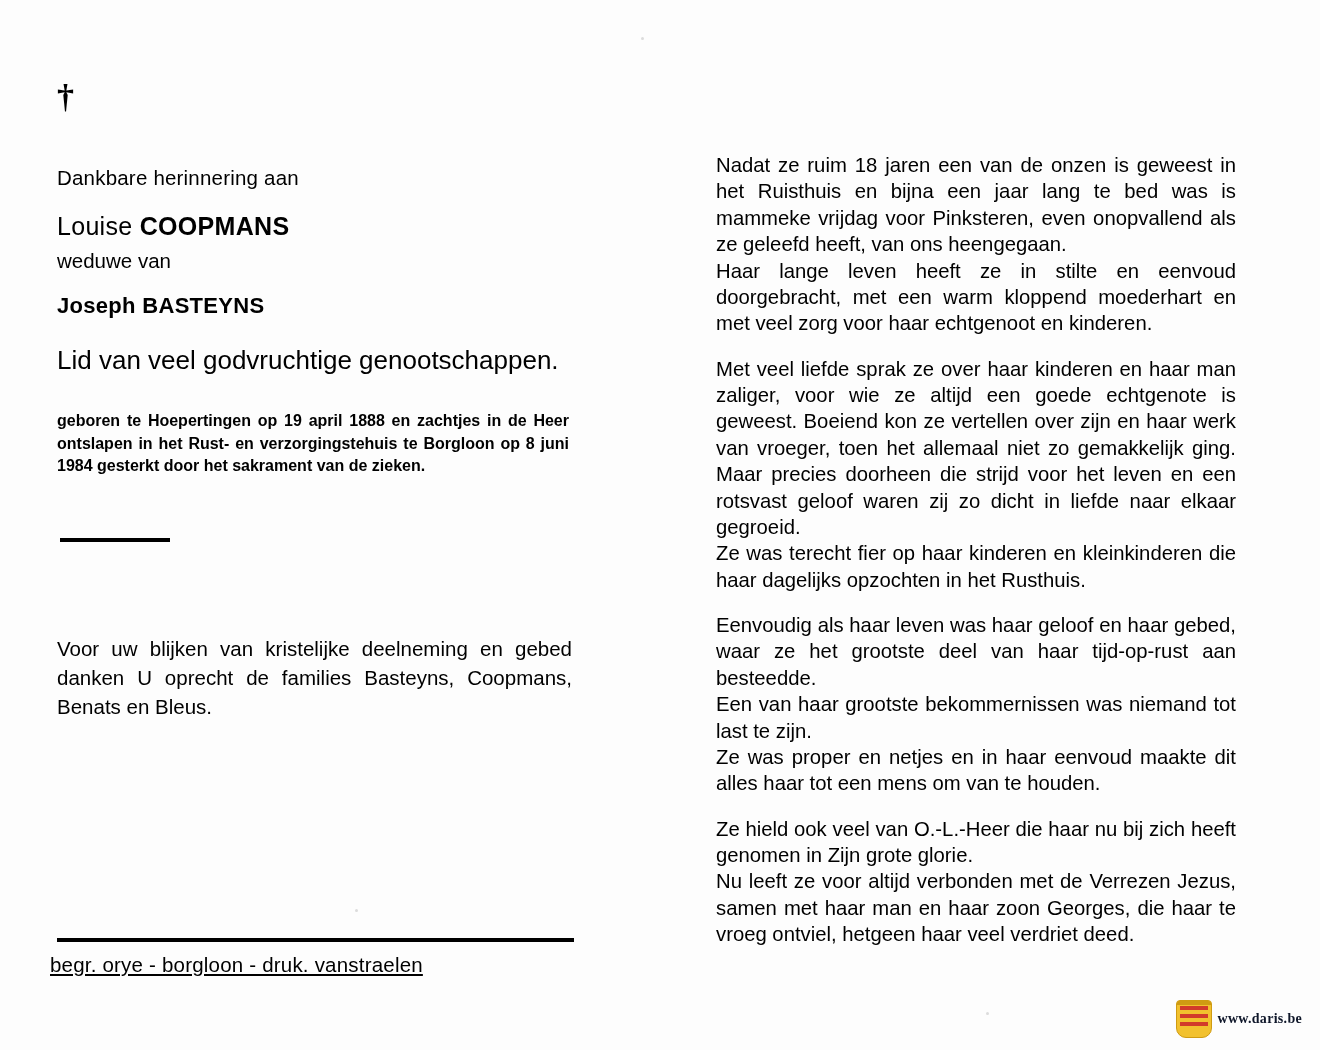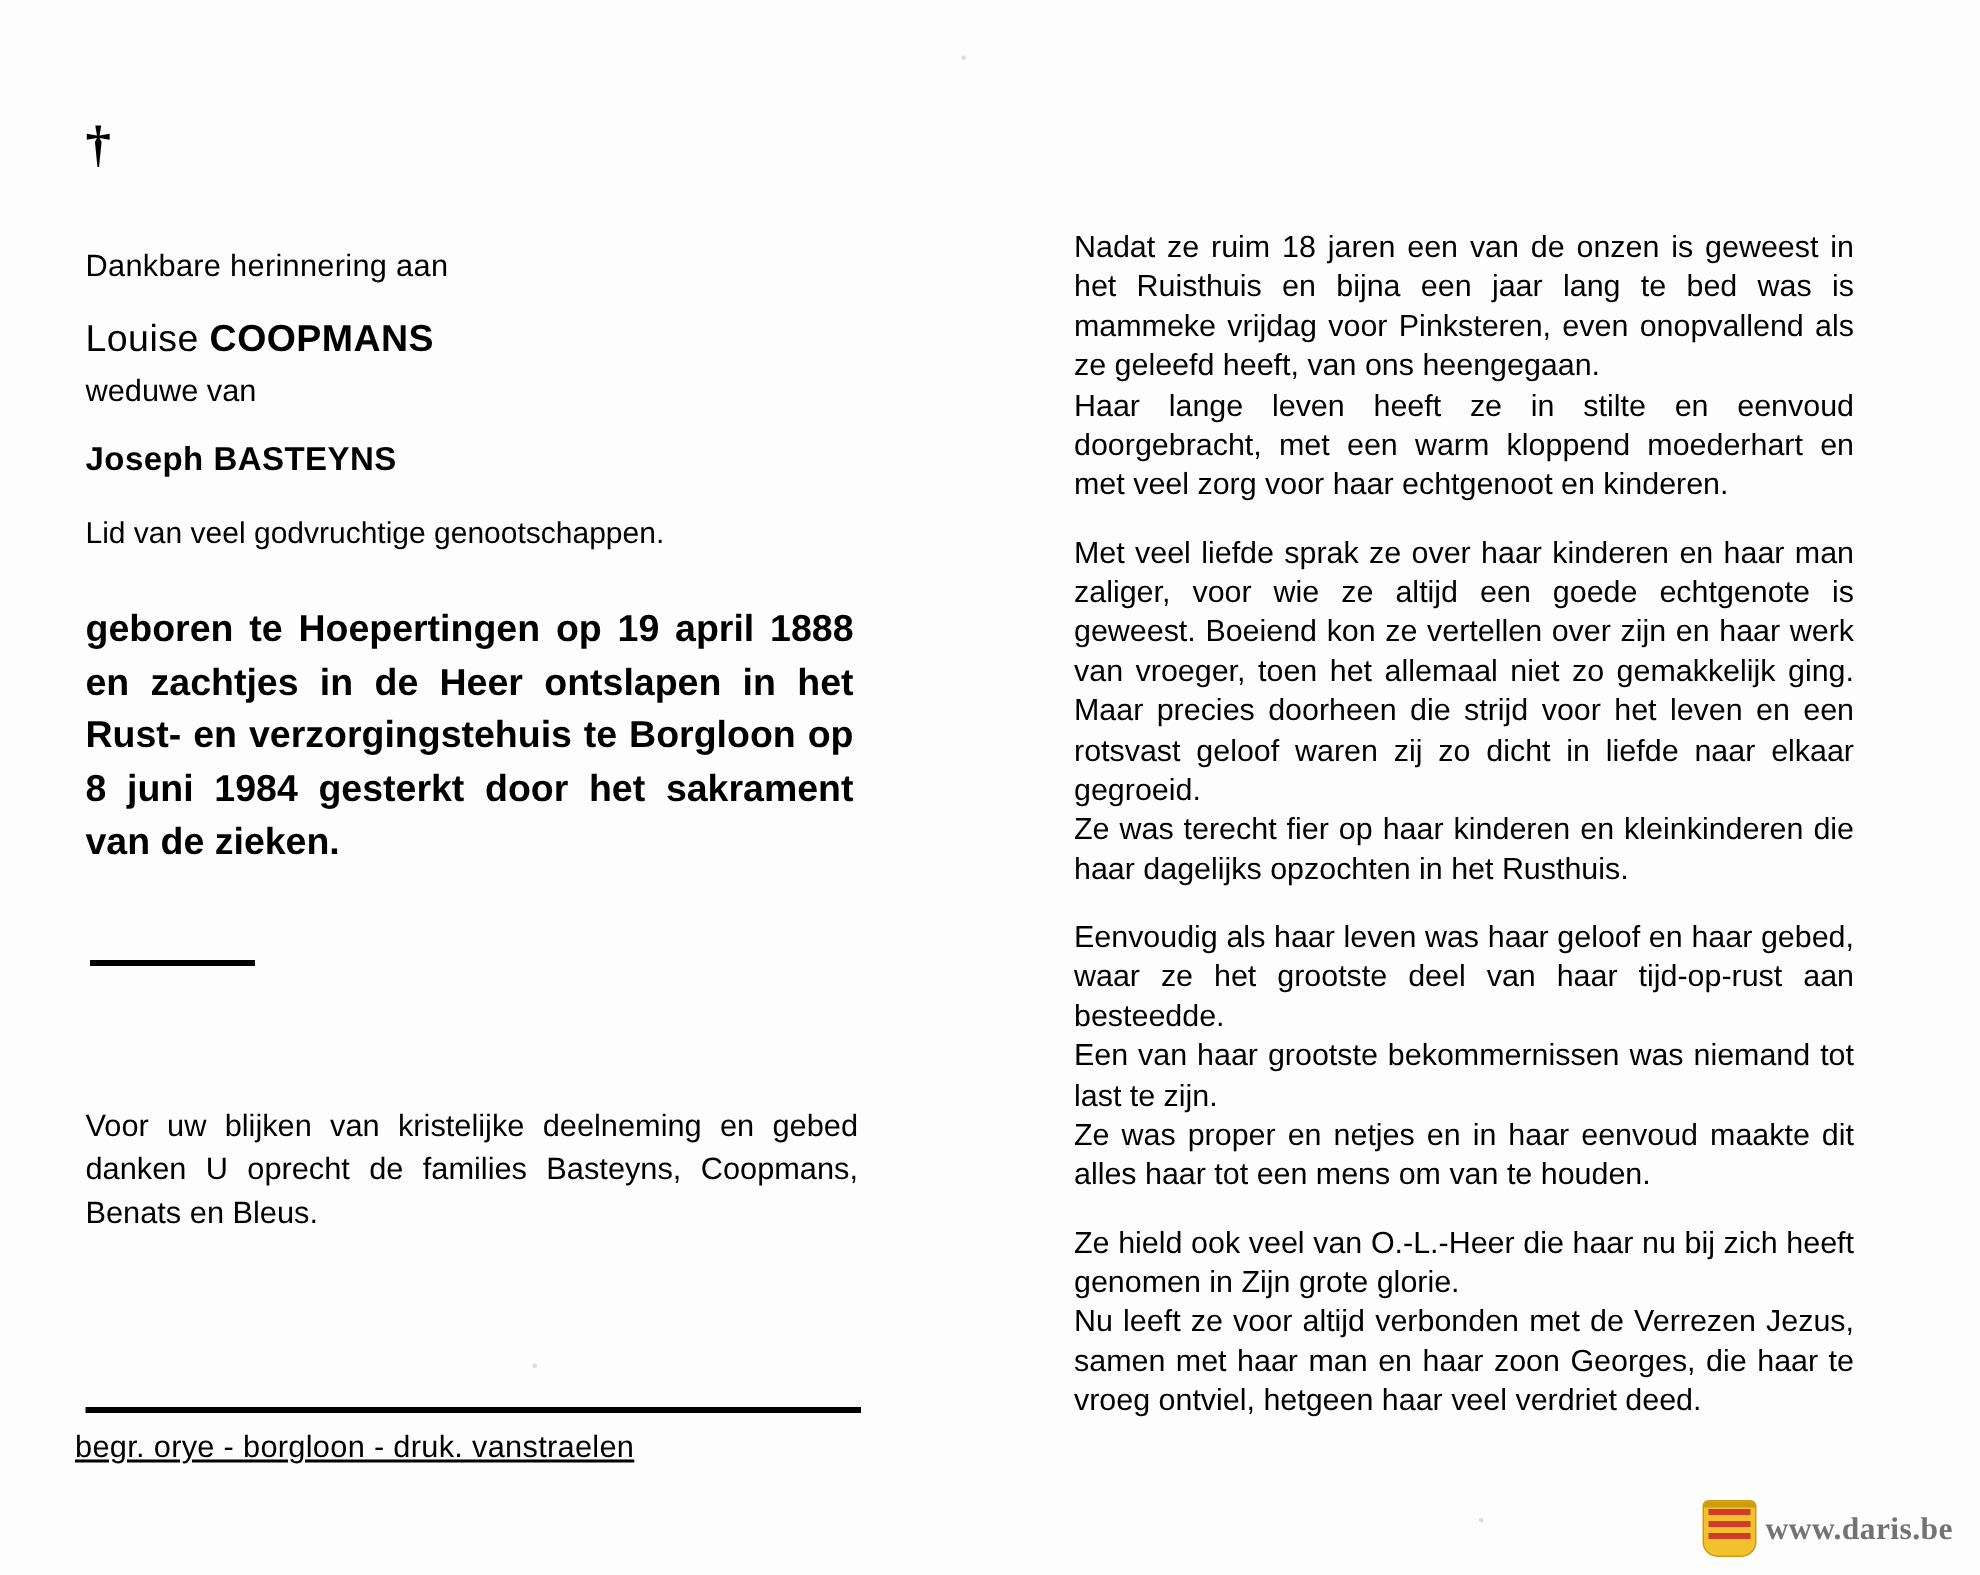--- a/index.html
+++ b/index.html
@@ -58,26 +58,26 @@
   }
 
   .name-spouse {
     font-size: 22px;
     font-weight: bold;
     letter-spacing: 0.3px;
     margin-bottom: 26px;
   }
 
   .member-line {
-    font-size: 20px;
+    font-size: 26px;
     margin-bottom: 34px;
   }
 
   .birth-block {
-    font-size: 25px;
+    font-size: 16px;
     font-weight: bold;
     line-height: 1.42;
     text-align: justify;
     width: 512px;
     margin-bottom: 60px;
   }
 
   .short-rule {
     width: 110px;
     height: 4px;
@@ -153,23 +153,23 @@
     box-shadow: 0 8px 0 #d23b2a, 0 16px 0 #d23b2a;
   }
   .wm-shield:after {
     content: "";
     position: absolute;
     left: 0; right: 0; top: 0;
     height: 4px;
     background: #cf9b12;
   }
   .wm-text {
-    font-size: 21px;
-    font-weight: bold;
-    color: #737373;
+    font-size: 14px;
+    font-weight: bold;
+    color: #0f172a;
     letter-spacing: 0.3px;
     font-family: "Liberation Serif", serif;
   }
 
   
   .speck {
     position: absolute;
     background: #dcdcdc;
     border-radius: 50%;
   }

